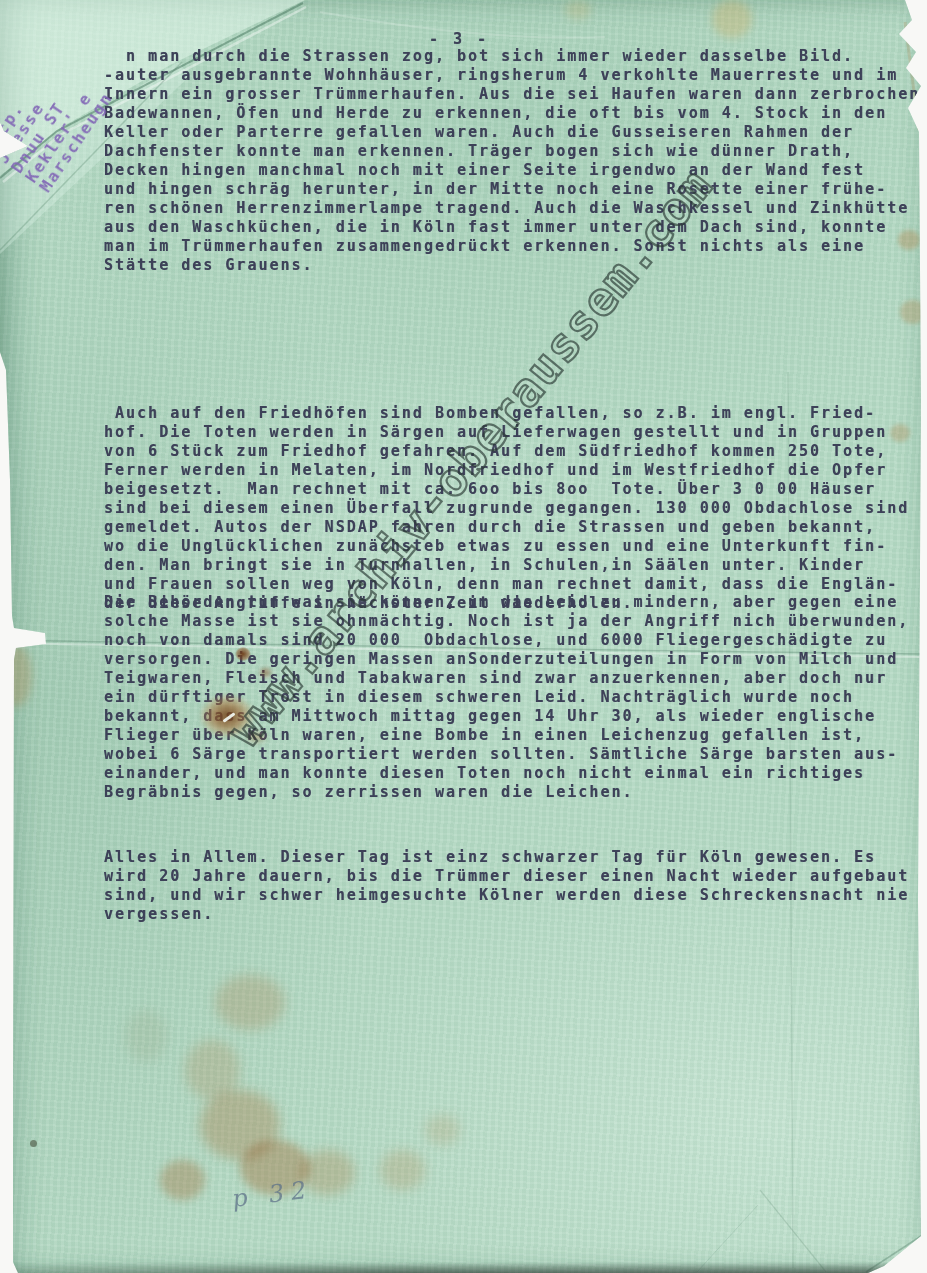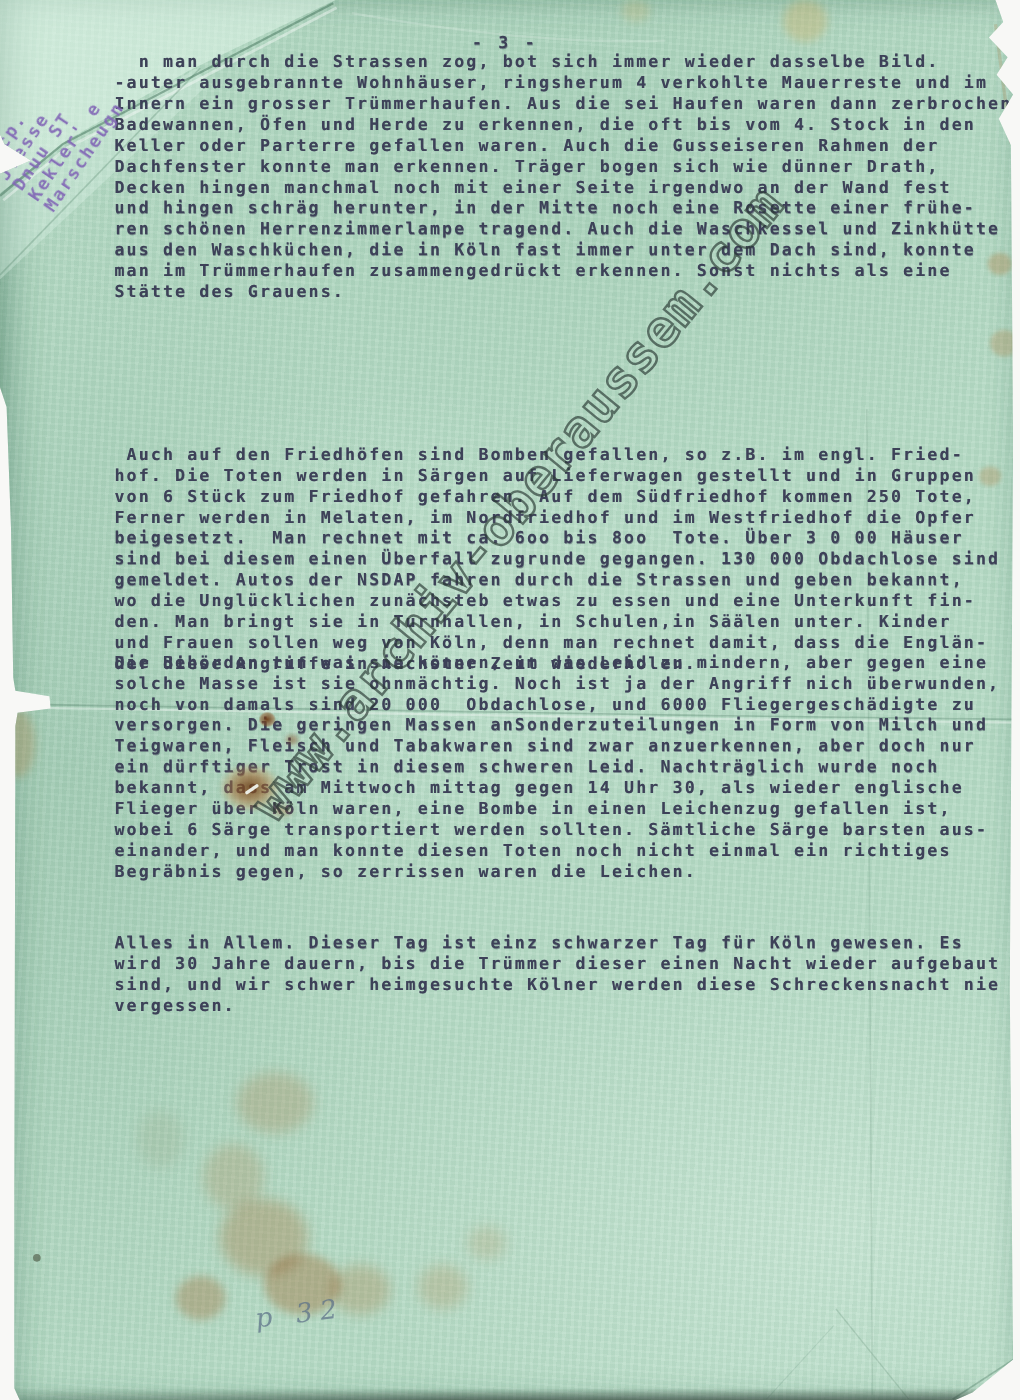--- a/index.html
+++ b/index.html
@@ -141,21 +141,21 @@
 noch von damals sind 20 000  Obdachlose, und 6000 Fliegergeschädigte zu
 versorgen. Die geringen Massen anSonderzuteilungen in Form von Milch und
 Teigwaren, Fleisch und Tabakwaren sind zwar anzuerkennen, aber doch nur
 ein dürftiger Trost in diesem schweren Leid. Nachträglich wurde noch
 bekannt, dass am Mittwoch mittag gegen 14 Uhr 30, als wieder englische
 Flieger über Köln waren, eine Bombe in einen Leichenzug gefallen ist,
 wobei 6 Särge transportiert werden sollten. Sämtliche Särge barsten aus-
 einander, und man konnte diesen Toten noch nicht einmal ein richtiges
 Begräbnis gegen, so zerrissen waren die Leichen.</div>
     <div class="para" style="top:848px">Alles in Allem. Dieser Tag ist einz schwarzer Tag für Köln gewesen. Es
-wird 30 Jahre dauern, bis die Trümmer dieser einen Nacht wieder aufgebaut
+wird 20 Jahre dauern, bis die Trümmer dieser einen Nacht wieder aufgebaut
 sind, und wir schwer heimgesuchte Kölner werden diese Schreckensnacht nie
 vergessen.</div>
   </div>
 
   <div class="stamp">Ma
 Gol-
 Mscp.
 JTesse
 Dnuu ST
 Kekler' e

